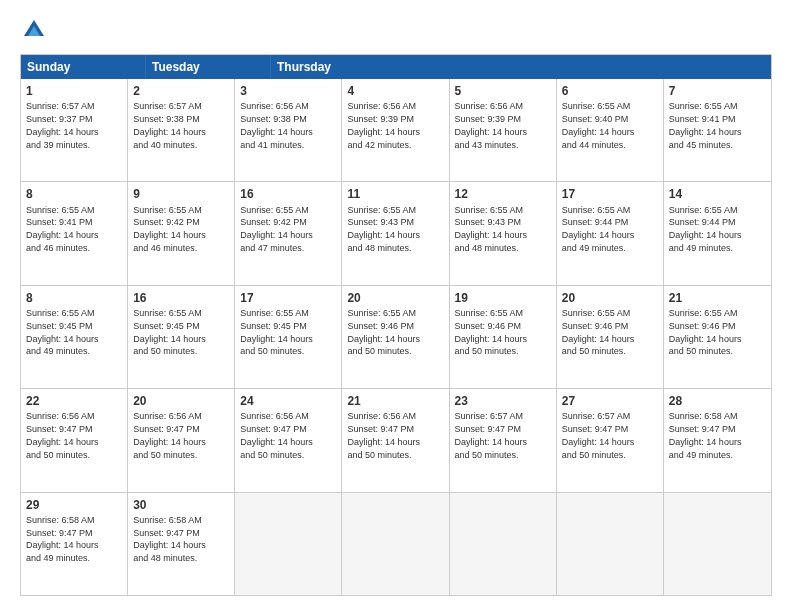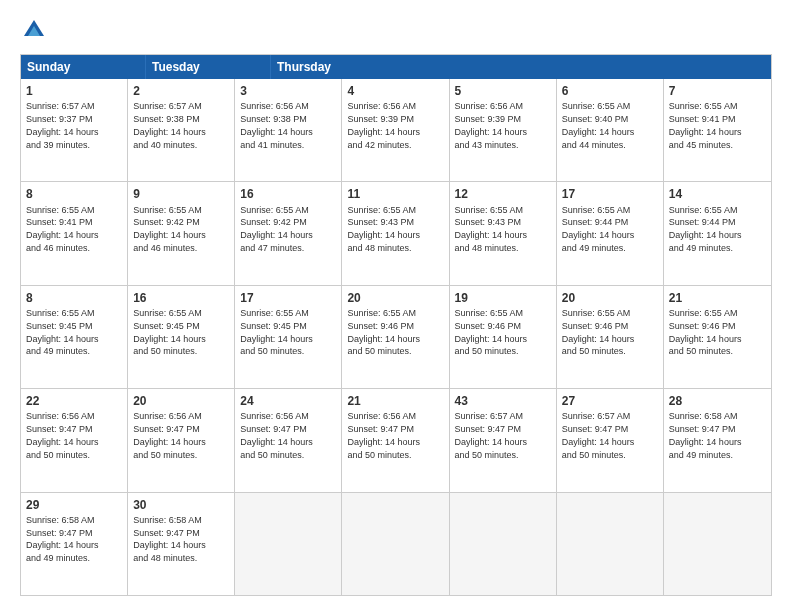--- a/index.html
+++ b/index.html
@@ -244,21 +244,21 @@
 Daylight: 14 hours
 and 50 minutes.</span></div>
           <div class="cal-cell"><span class="day-num">24</span><span class="cell-info" style="white-space: pre-line;">Sunrise: 6:56 AM
 Sunset: 9:47 PM
 Daylight: 14 hours
 and 50 minutes.</span></div>
           <div class="cal-cell"><span class="day-num">21</span><span class="cell-info" style="white-space: pre-line;">Sunrise: 6:56 AM
 Sunset: 9:47 PM
 Daylight: 14 hours
 and 50 minutes.</span></div>
-          <div class="cal-cell"><span class="day-num">43</span><span class="cell-info" style="white-space: pre-line;">Sunrise: 6:57 AM
+          <div class="cal-cell"><span class="day-num">23</span><span class="cell-info" style="white-space: pre-line;">Sunrise: 6:57 AM
 Sunset: 9:47 PM
 Daylight: 14 hours
 and 50 minutes.</span></div>
           <div class="cal-cell"><span class="day-num">27</span><span class="cell-info" style="white-space: pre-line;">Sunrise: 6:57 AM
 Sunset: 9:47 PM
 Daylight: 14 hours
 and 50 minutes.</span></div>
           <div class="cal-cell"><span class="day-num">28</span><span class="cell-info" style="white-space: pre-line;">Sunrise: 6:58 AM
 Sunset: 9:47 PM
 Daylight: 14 hours

